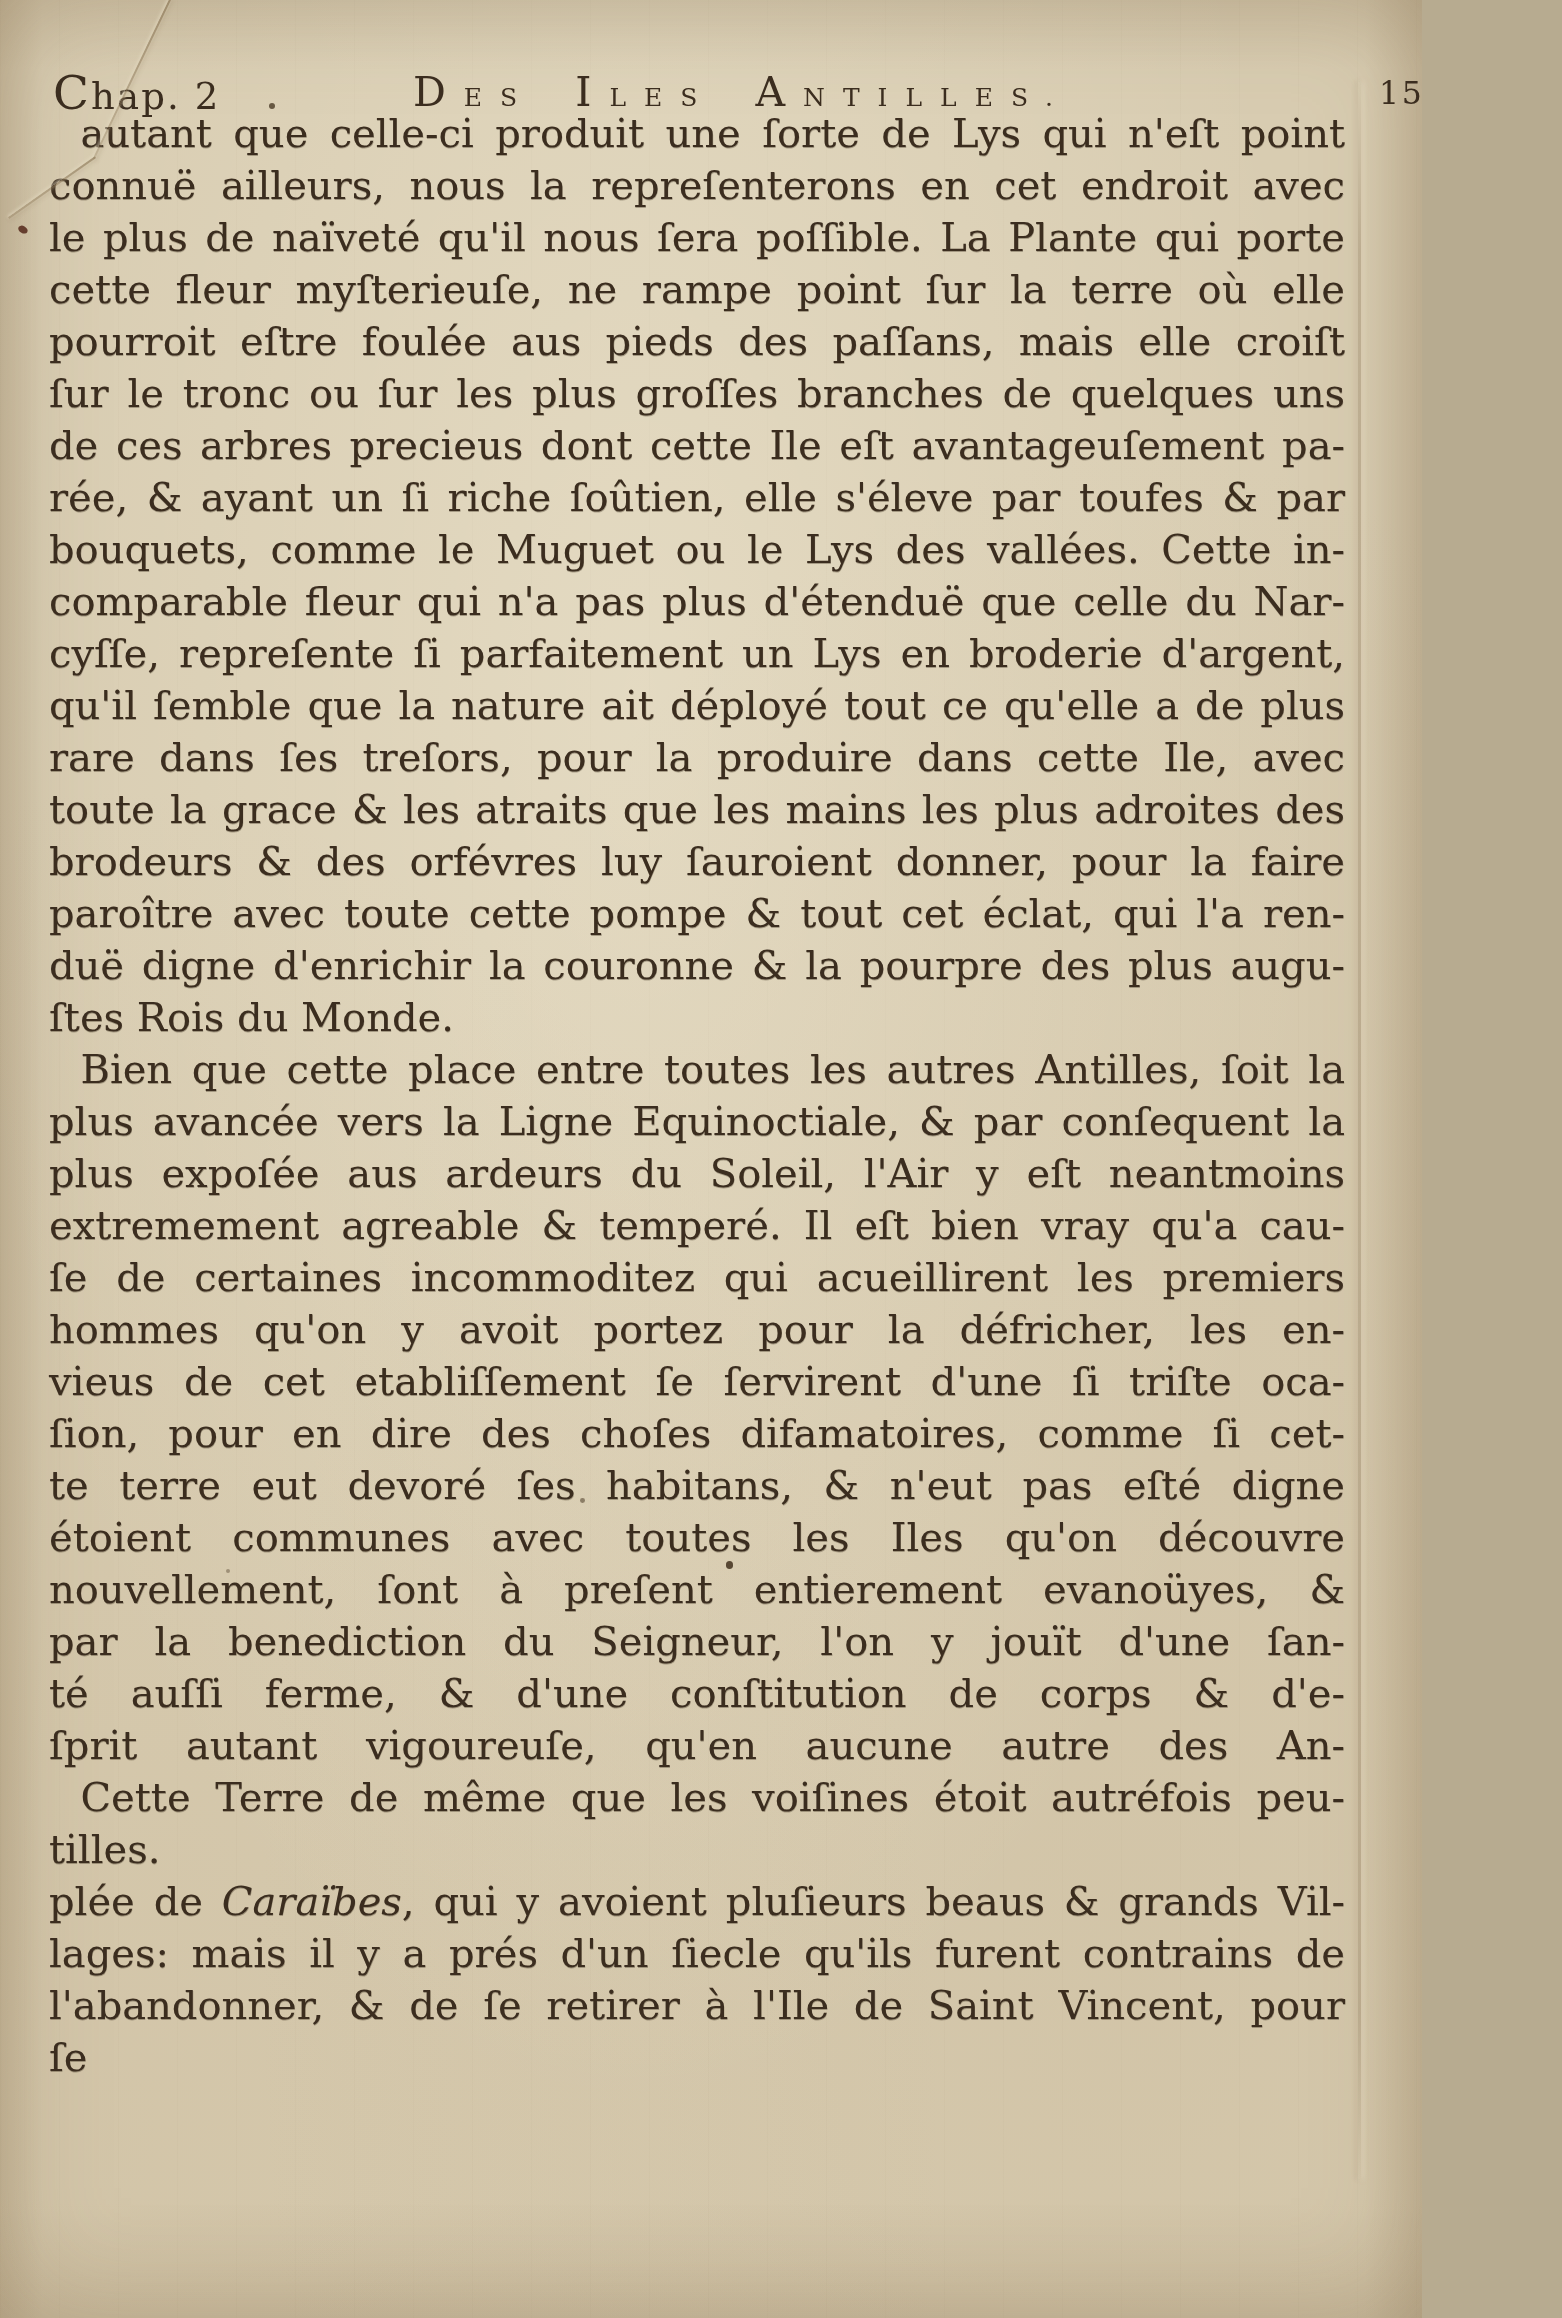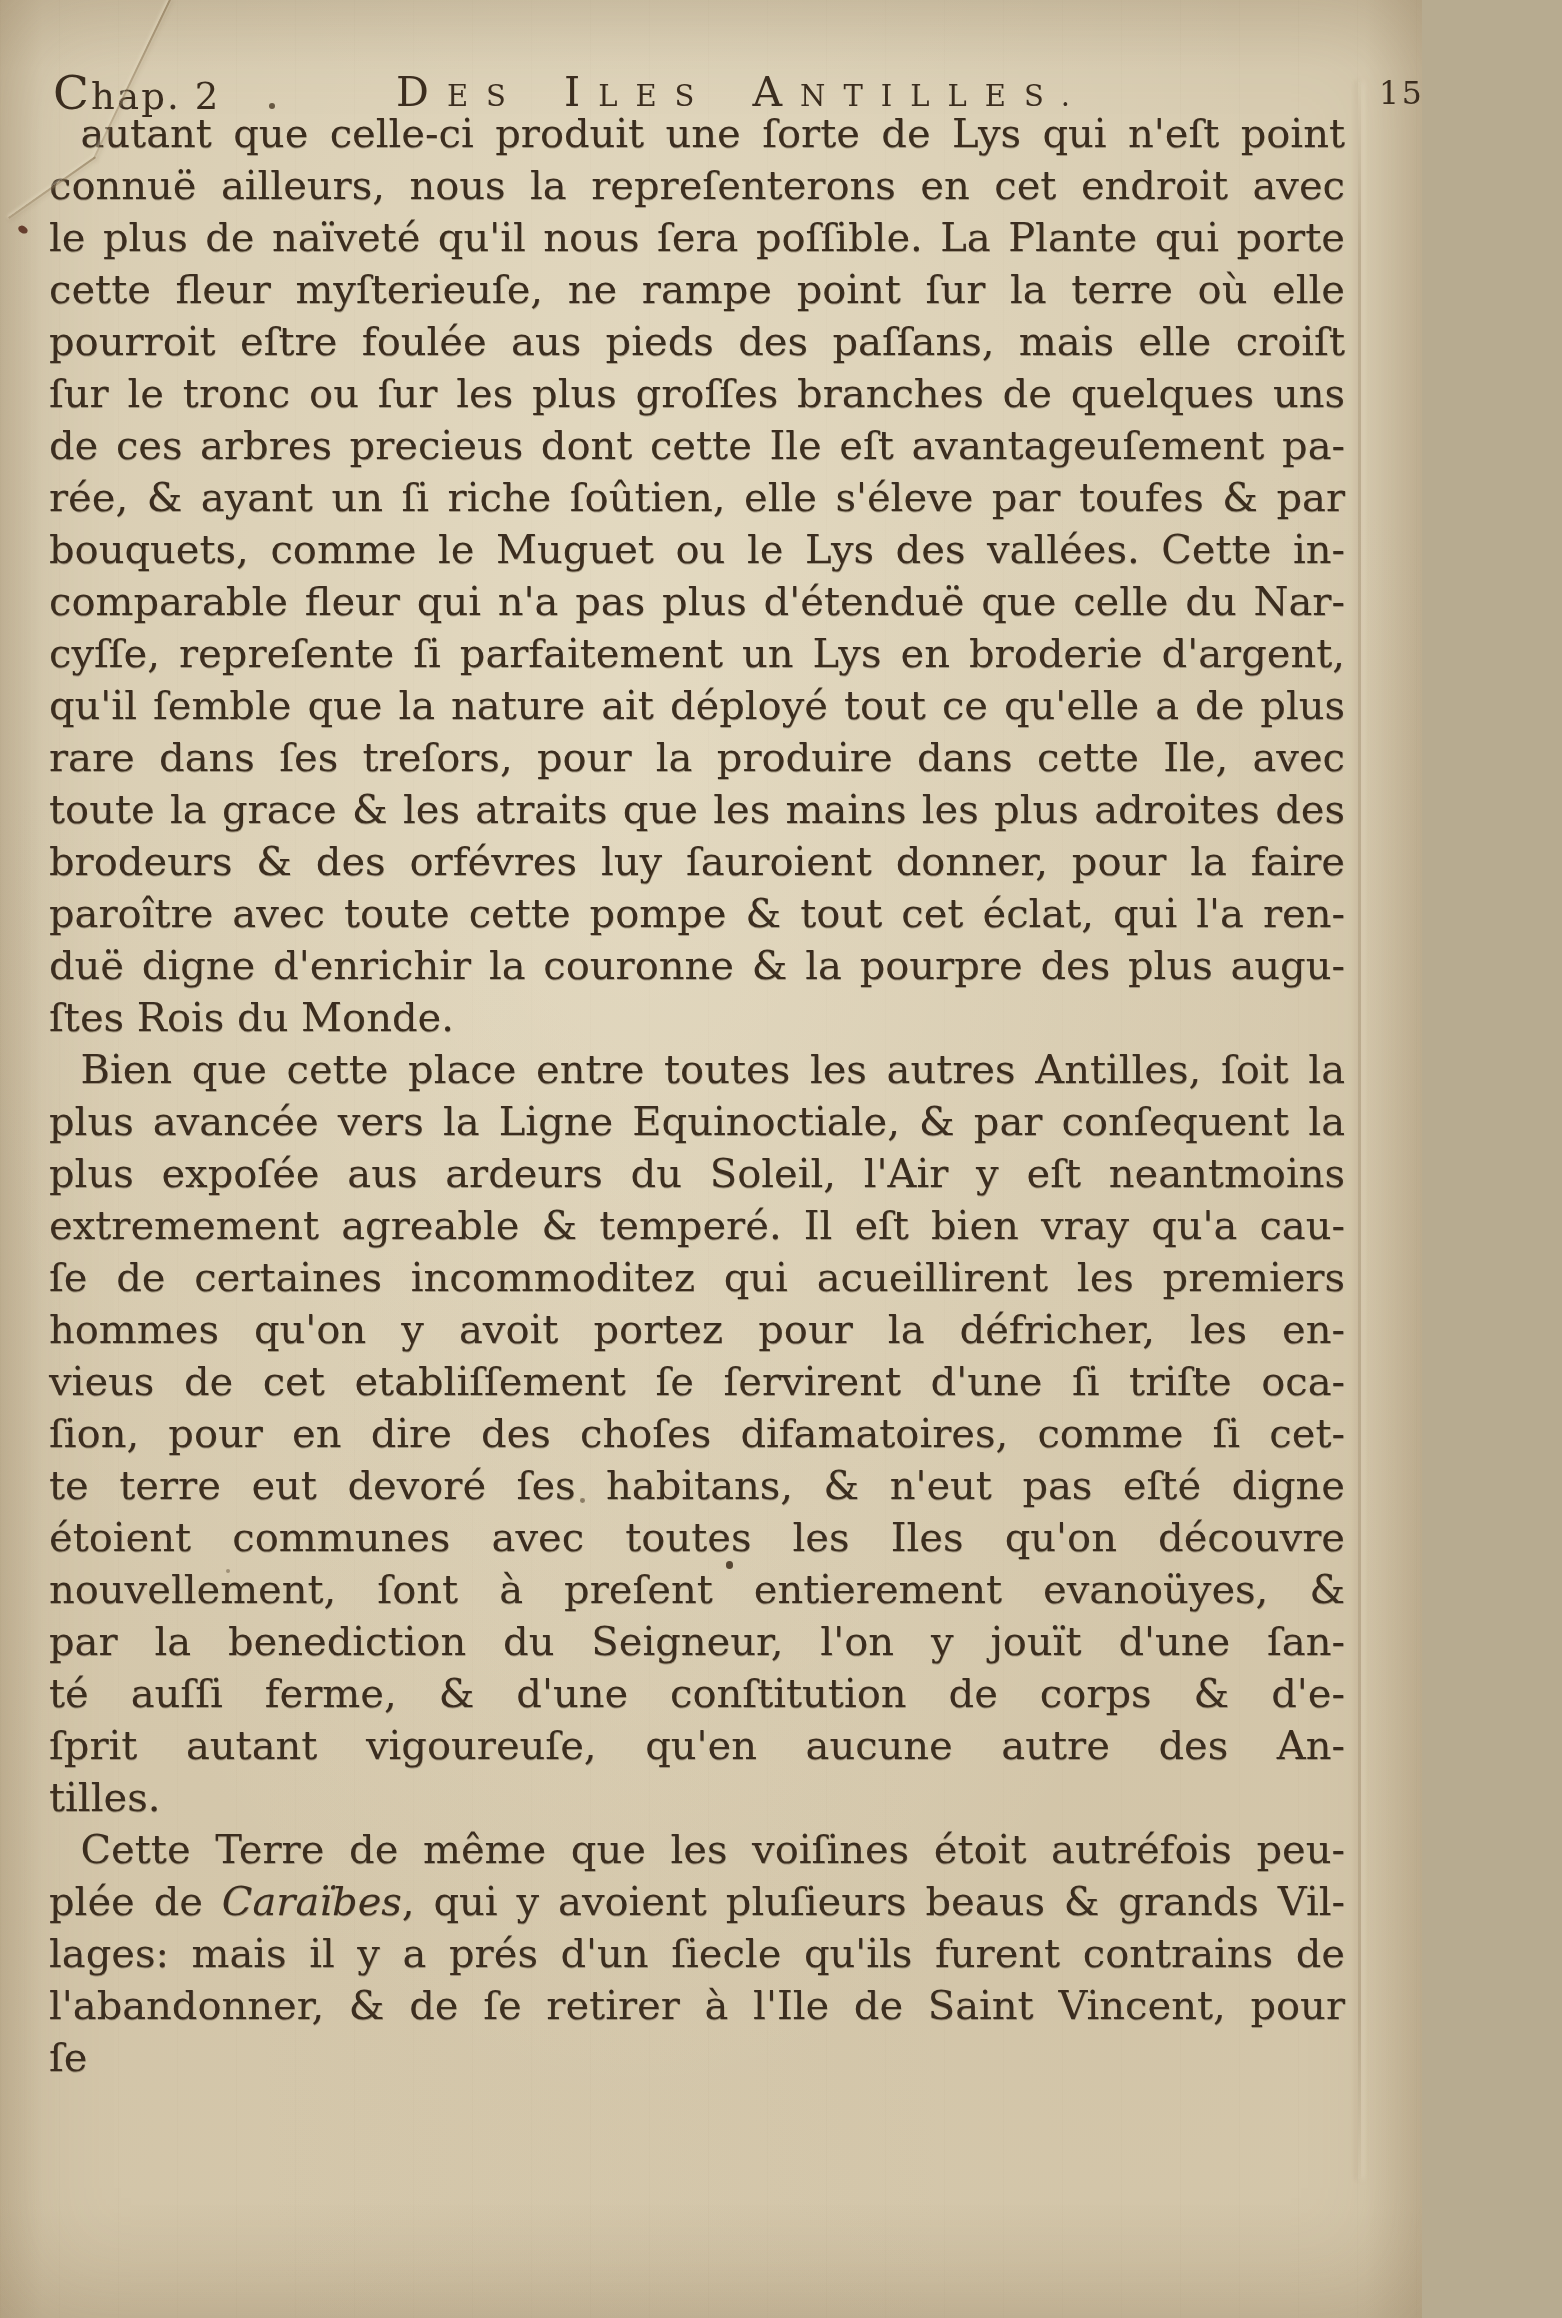--- a/index.html
+++ b/index.html
@@ -22,21 +22,21 @@
     box-shadow: inset 0 0 110px rgba(118,98,66,0.28);
   }
   
   .hdr{position:absolute;left:0;top:58px;width:1562px;height:62px;}
   .chap{position:absolute;left:53px;top:6.9px;font-size:37px;letter-spacing:2.1px;display:block;}
   .chap::first-letter{font-size:47px;}
   .title{position:absolute;left:750px;top:9.6px;transform:translateX(-50%);white-space:nowrap;}
   .title-word{margin-right:40px;}
   .title-word:last-child{margin-right:16px;}
   .cap-big{font-size:41px;letter-spacing:18px;}
-  .cap-small{font-size:29px;letter-spacing:18px;}
+  .cap-small{font-size:25px;letter-spacing:18px;}
   .pagenum{position:absolute;left:1379px;top:17px;font-size:31.5px;letter-spacing:2.7px;}
   
   .text{
     position:absolute;left:49px;top:107px;width:1296px;
     font-size:40px;line-height:52px;
     text-shadow:0.3px 0.5px 0.5px rgba(58,45,30,0.35);
   }
   .line{text-align:justify;text-align-last:justify;white-space:normal;}
   .line.end{text-align-last:left;}
   .line.indent{padding-left:31.5px;}
@@ -108,22 +108,22 @@
       <div class="line"><span>ſe de certaines incommoditez qui acueillirent les premiers</span></div>
       <div class="line"><span>hommes qu'on y avoit portez pour la défricher, les en-</span></div>
       <div class="line"><span>vieus de cet etabliſſement ſe ſervirent d'une ſi triſte oca-</span></div>
       <div class="line"><span>ſion, pour en dire des choſes difamatoires, comme ſi cet-</span></div>
       <div class="line"><span>te terre eut devoré ſes habitans, &amp; n'eut pas eſté digne</span></div>
       <div class="line"><span>étoient communes avec toutes les Iles qu'on découvre</span></div>
       <div class="line"><span>nouvellement, ſont à preſent entierement evanoüyes, &amp;</span></div>
       <div class="line"><span>par la benediction du Seigneur, l'on y jouït d'une ſan-</span></div>
       <div class="line"><span>té auſſi ferme, &amp; d'une conſtitution de corps &amp; d'e-</span></div>
       <div class="line"><span>ſprit autant vigoureuſe, qu'en aucune autre des An-</span></div>
+      <div class="line indent"><span>Cette Terre de même que les voiſines étoit autréfois peu-</span></div>
       <div class="line end"><span>tilles.</span></div>
-      <div class="line indent"><span>Cette Terre de même que les voiſines étoit autréfois peu-</span></div>
       <div class="line"><span>plée de </span><span class="it">Caraïbes</span><span>, qui y avoient pluſieurs beaus &amp; grands Vil-</span></div>
       <div class="line"><span>lages:  mais il y a prés d'un ſiecle qu'ils furent contrains de</span></div>
       <div class="line"><span>l'abandonner, &amp; de ſe retirer à l'Ile de Saint Vincent, pour</span></div>
       <div class="line end catch">ſe</div>
     </div>
 
   <div class="crease1"></div>
   <div class="crease2"></div>
   <div class="seam"></div>
   <div class="blob"></div>

